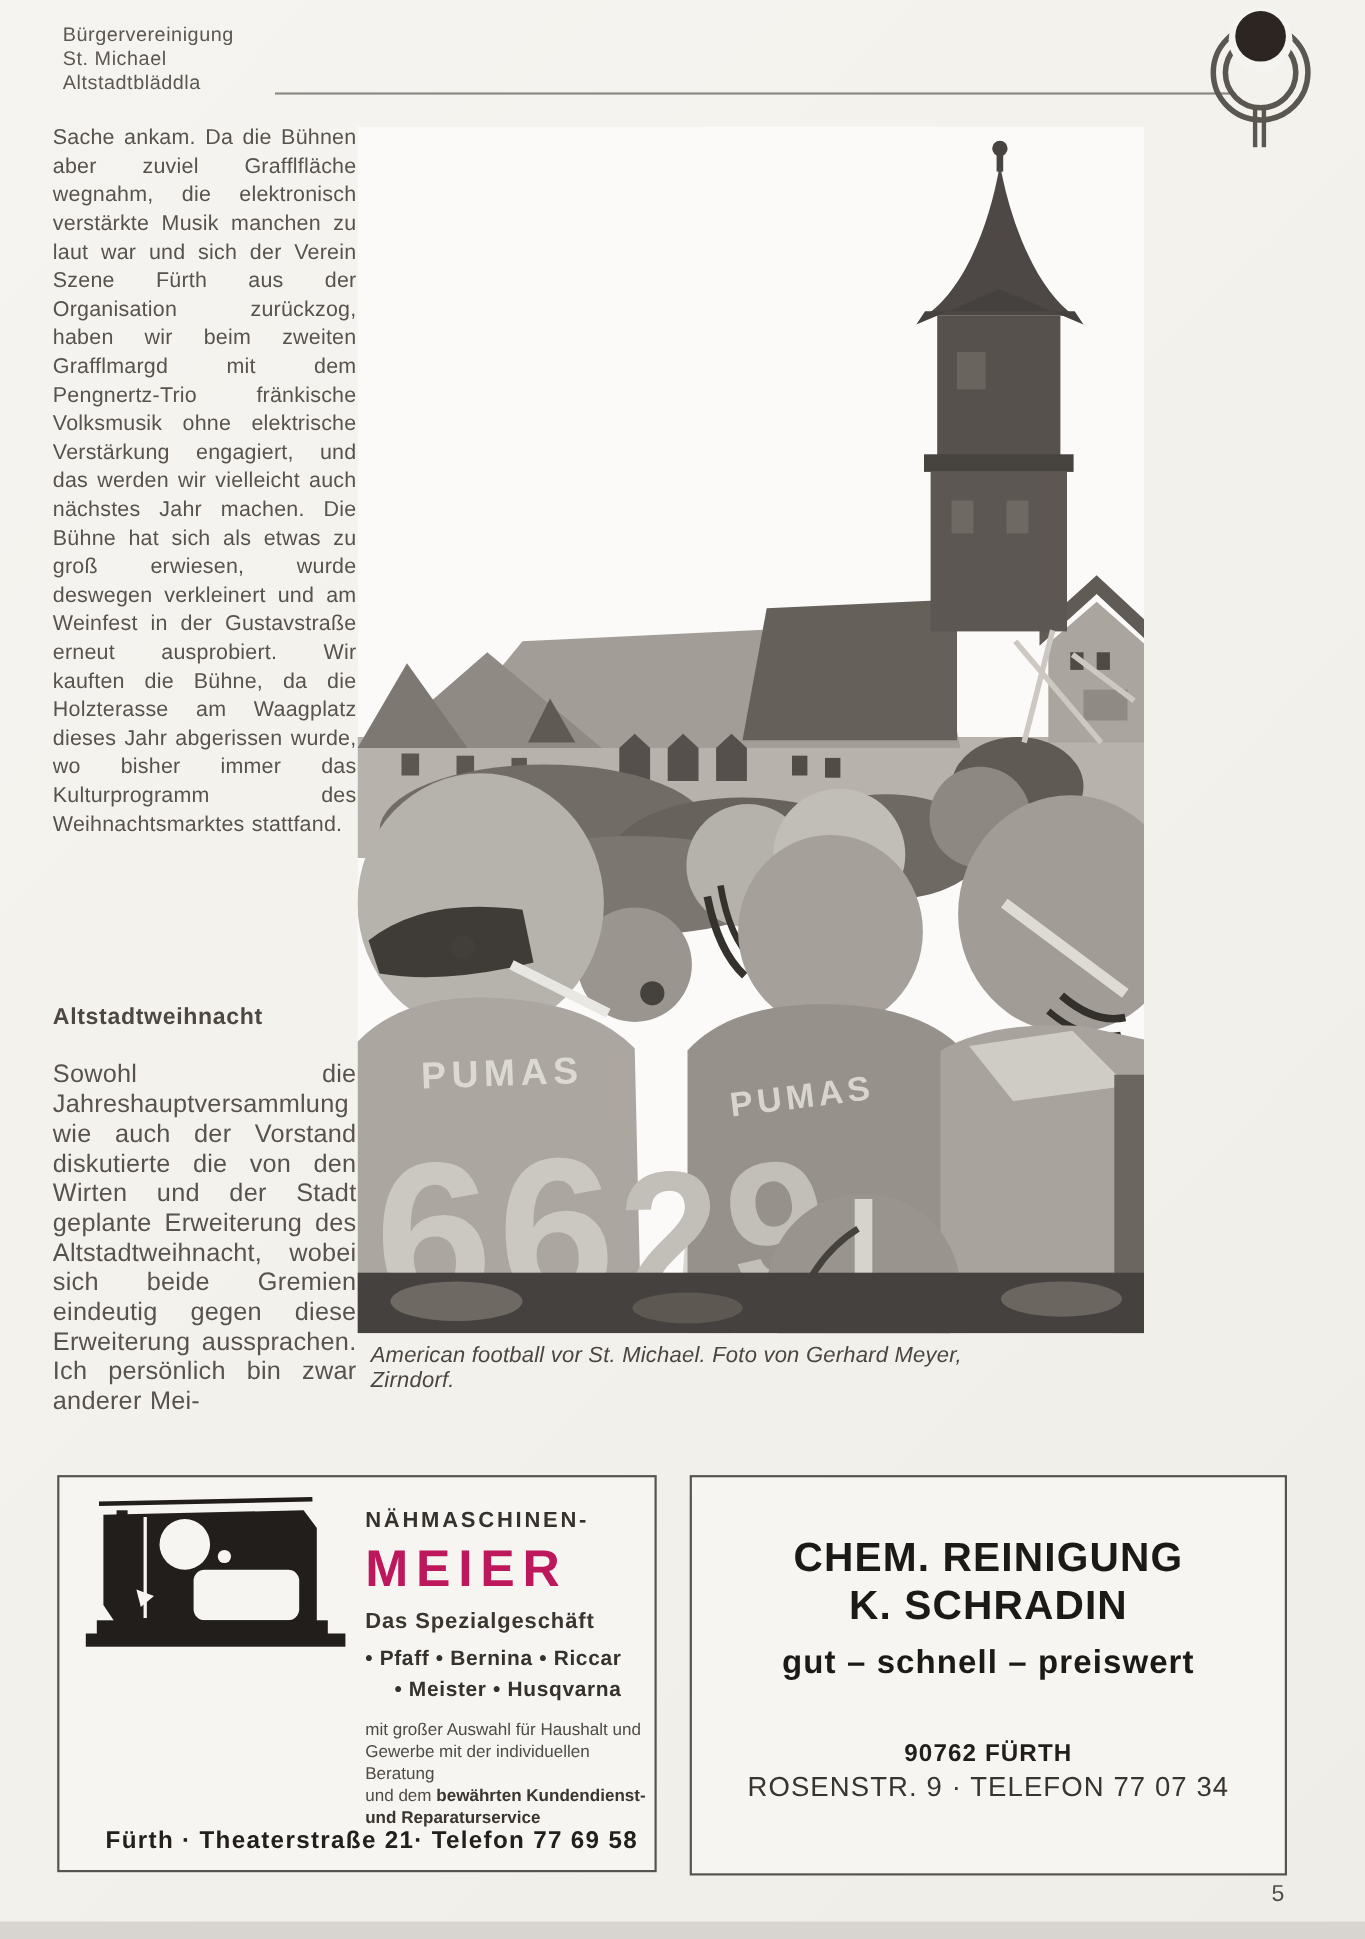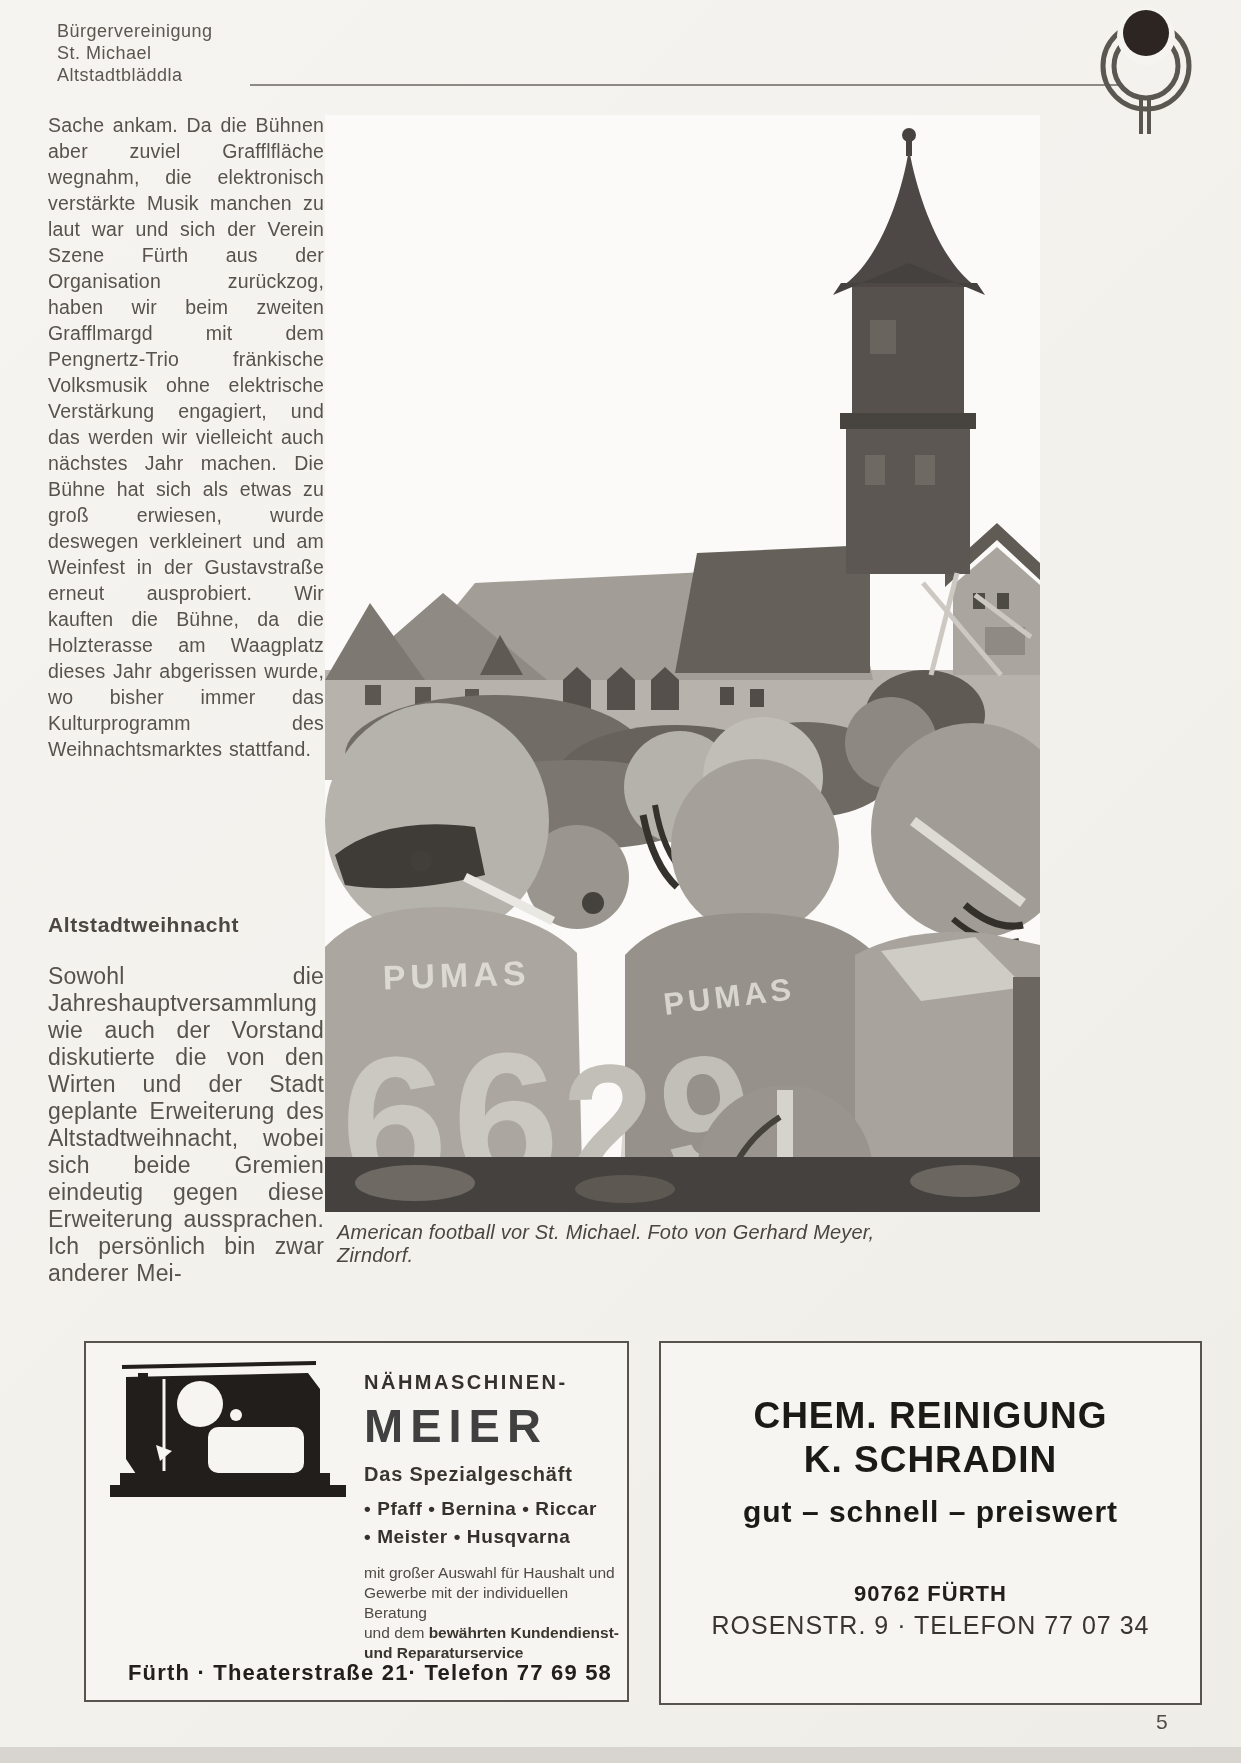--- a/index.html
+++ b/index.html
@@ -18,29 +18,29 @@
   #article-heading{position:absolute;left:48px;top:913px;color:#4c4741;font-size:21px;font-weight:bold;letter-spacing:.6px;}
   #para2{
     position:absolute;left:48px;top:963px;width:276px;color:#57524c;
     font-size:23px;line-height:27px;text-align:justify;letter-spacing:.2px;word-spacing:1px;
   }
   #photo{position:absolute;left:325px;top:115px;width:715px;height:1097px;}
   #photo-caption{
     position:absolute;left:337px;top:1221px;width:600px;color:#4a4540;
     font-size:20px;font-style:italic;letter-spacing:.2px;
   }
-  .ad{position:absolute;border:2px solid #57534e;background:#f7f5f1;margin-left:32px;}
+  .ad{position:absolute;border:2px solid #57534e;background:#f7f5f1;}
   #ad-meier{left:52px;top:1341px;width:541px;height:357px;}
   #ad-schradin{left:627px;top:1341px;width:539px;height:360px;}
   #machine{position:absolute;left:22px;top:16px;}
   #meier-block{position:absolute;left:278px;top:28px;color:#2a2723;}
   #meier-line1{font-size:20px;font-weight:bold;letter-spacing:2.5px;color:#35312c;}
-  #meier-name{font-size:47px;font-weight:bold;letter-spacing:7px;margin-top:4px;color:#404040;}
+  #meier-name{font-size:47px;font-weight:bold;letter-spacing:7px;margin-top:4px;color:#be185d;}
   #meier-sub{font-size:20px;font-weight:bold;letter-spacing:.8px;margin-top:10px;color:#3a362f;}
-  .meier-brand{font-size:19px;font-weight:bold;letter-spacing:.6px;margin-top:6px;color:#35312c;}
+  .meier-brand{font-size:19px;font-weight:bold;letter-spacing:.6px;margin-top:6px;color:#35312c;text-align:right;}
   #wreath-wrap{position:absolute;left:55px;top:208px;width:170px;text-align:center;color:#6b665f;}
   #wreath-caption{font-size:17px;margin-top:2px;color:#716c65;}
   #meier-desc{position:absolute;left:278px;top:220px;font-size:15.5px;line-height:20px;color:#4e4a44;}
   .desc-bold{font-weight:bold;color:#3a362f;}
   #meier-address{position:absolute;left:0;right:0;bottom:14px;text-align:center;font-size:22px;font-weight:bold;letter-spacing:1.2px;color:#23201c;padding-left:27px;}
   #schr-inner{position:absolute;left:0;right:0;top:0;text-align:center;color:#1c1a17;}
   #schr-l1{margin-top:52px;font-size:37px;font-weight:bold;letter-spacing:1px;}
   #schr-l2{margin-top:2px;font-size:37px;font-weight:bold;letter-spacing:1px;}
   #schr-l3{margin-top:14px;font-size:30px;font-weight:bold;letter-spacing:1px;}
   #schr-l4{margin-top:52px;font-size:22px;font-weight:bold;letter-spacing:1px;color:#211e1b;}

